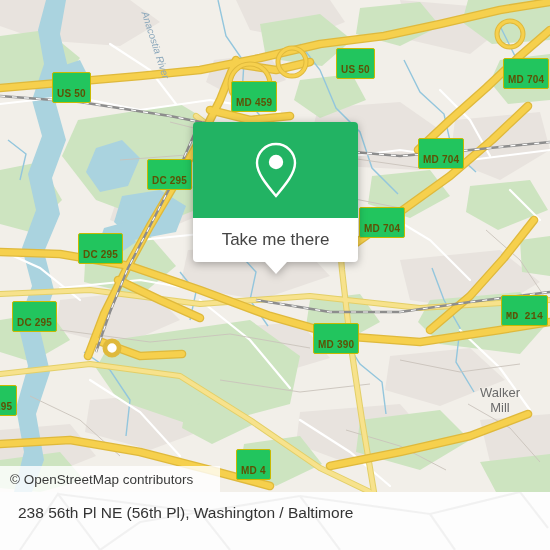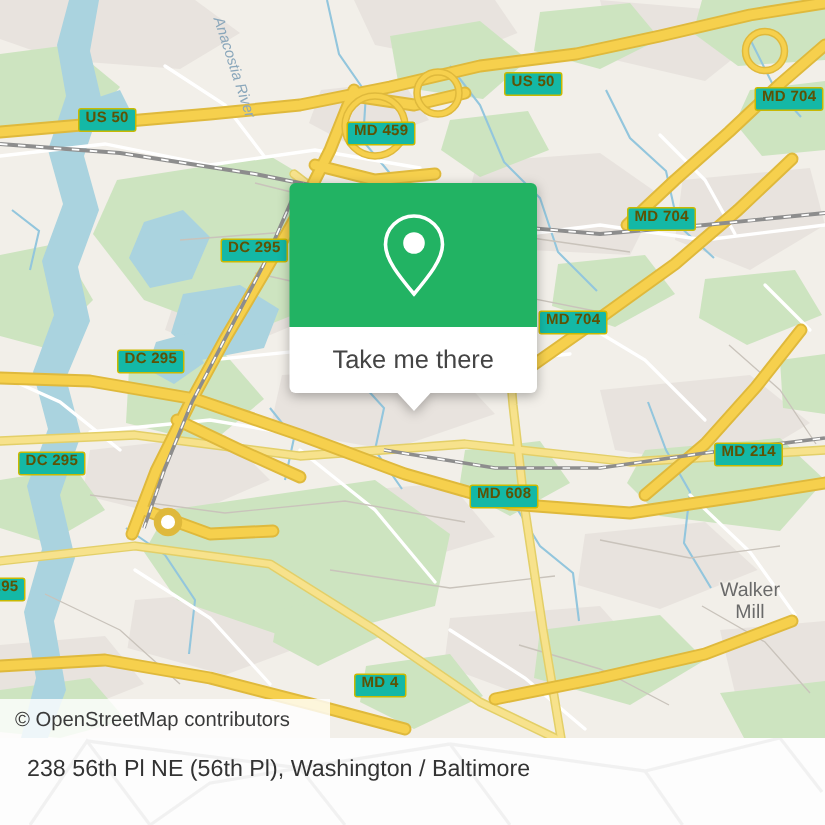--- a/index.html
+++ b/index.html
@@ -25,29 +25,29 @@
     width: 550px;
     height: 492px;
     overflow: hidden;
     background: #f2efe9;
   }
   #map svg { display: block; }
 
   
   .shield {
     position: absolute;
-    background: #14b8a6;
+    background: #22c55e;
     border: 1px solid #c9b902;
     border-radius: 2px;
     color: #5d5205;
     font-family: "Liberation Sans", sans-serif;
     font-weight: bold;
     font-size: 10px;
     line-height: 12px;
-    padding: 0 4px 2px 4px;
+    padding: 15px 4px 2px 4px;
     white-space: nowrap;
     letter-spacing: 0.2px;
     box-sizing: border-box;
   }
 
   
   .place-label {
     position: absolute;
     color: #6a6a6a;
     font-family: "Liberation Sans", sans-serif;
@@ -369,22 +369,22 @@
 
     <div class="shield" style="left:52px;  top:72px;">US 50</div>
     <div class="shield" style="left:231px; top:81px;">MD 459</div>
     <div class="shield" style="left:336px; top:48px;">US 50</div>
     <div class="shield" style="left:503px; top:58px;">MD 704</div>
     <div class="shield" style="left:418px; top:138px;">MD 704</div>
     <div class="shield" style="left:147px; top:159px;">DC 295</div>
     <div class="shield" style="left:359px; top:207px;">MD 704</div>
     <div class="shield" style="left:78px;  top:233px;">DC 295</div>
     <div class="shield" style="left:12px;  top:301px;">DC 295</div>
-    <div class="shield" style="left:476px; top:295px;">MD 214</div>
-    <div class="shield" style="left:313px; top:323px;">MD 608</div>
+    <div class="shield" style="left:501px; top:295px;font-family:Liberation Mono, monospace;">MD 214</div>
+    <div class="shield" style="left:313px; top:323px;">MD 390</div>
     <div class="shield" style="left:-10px; top:385px;">295</div>
     <div class="shield" style="left:236px; top:449px;">MD 4</div>
 
     <div class="place-label" style="left:444px; top:385px;">Walker
 Mill</div>
 
     <div id="attribution">
       <span>© OpenStreetMap contributors</span>
     </div>
 

